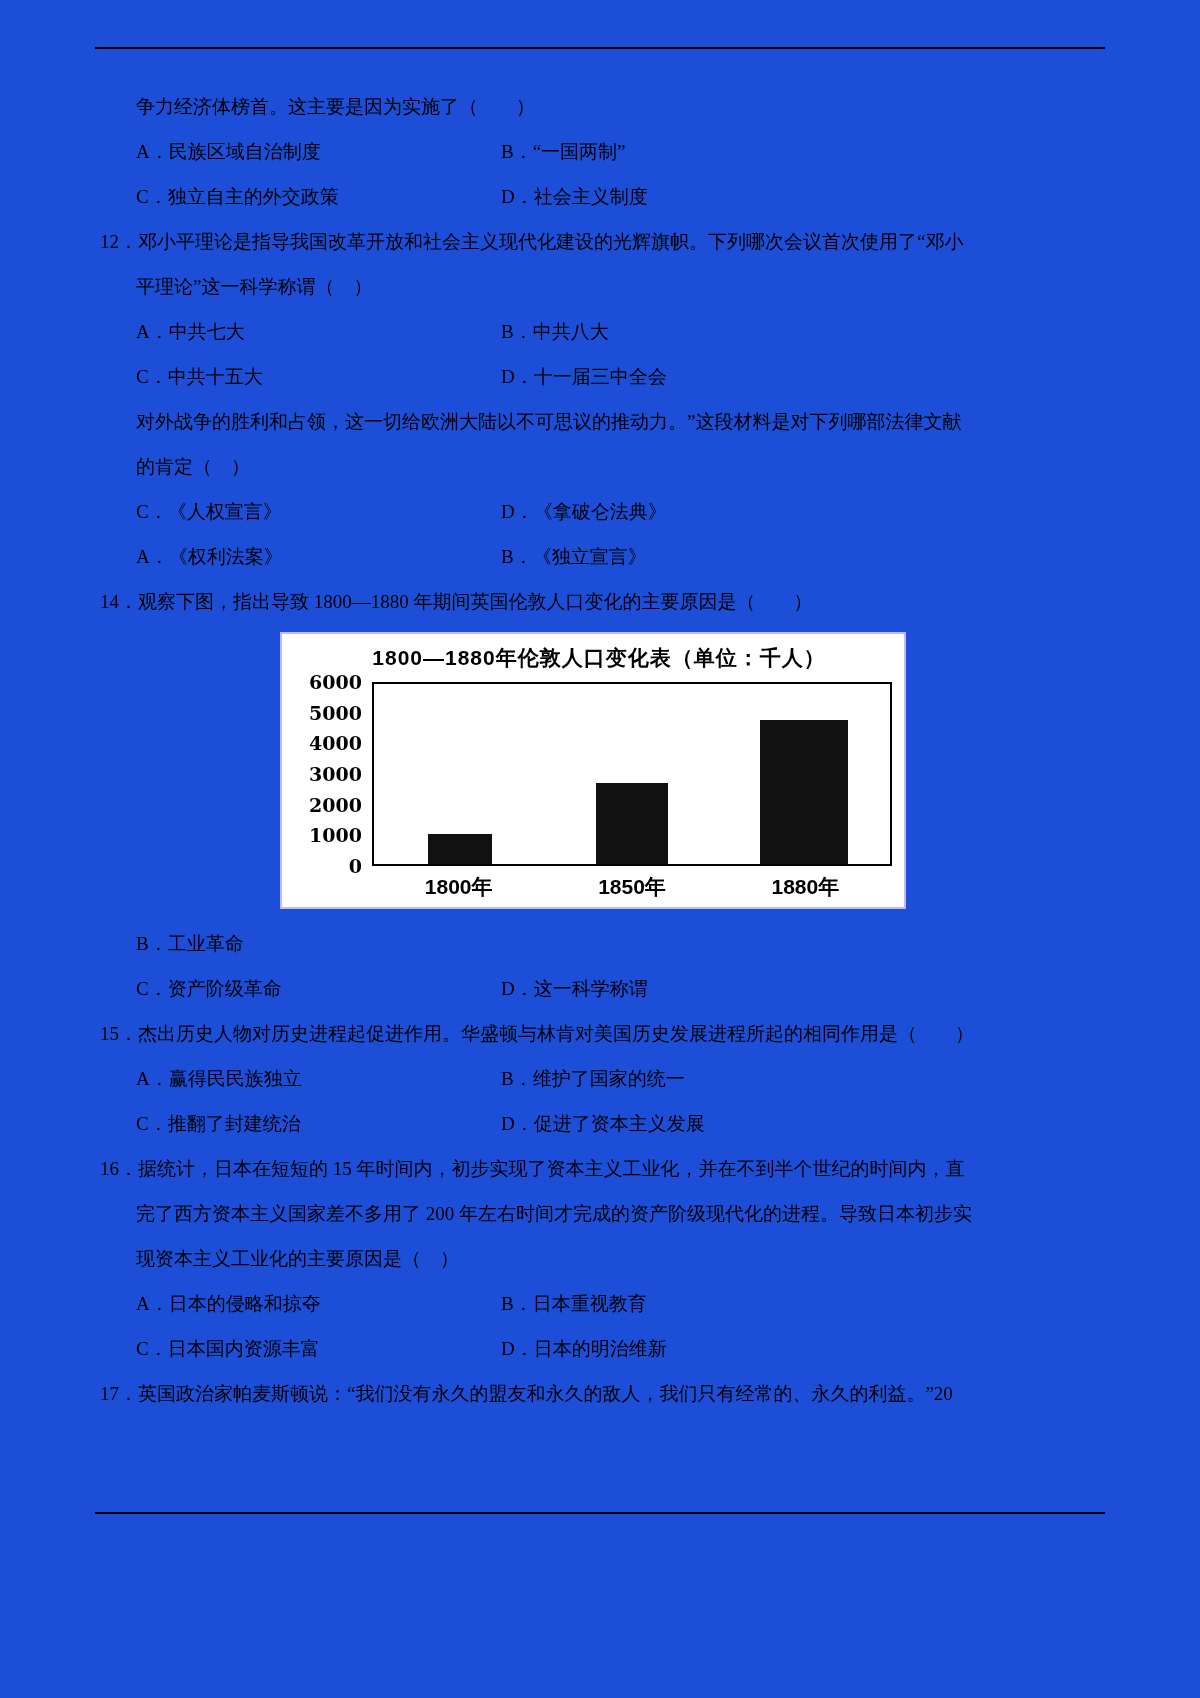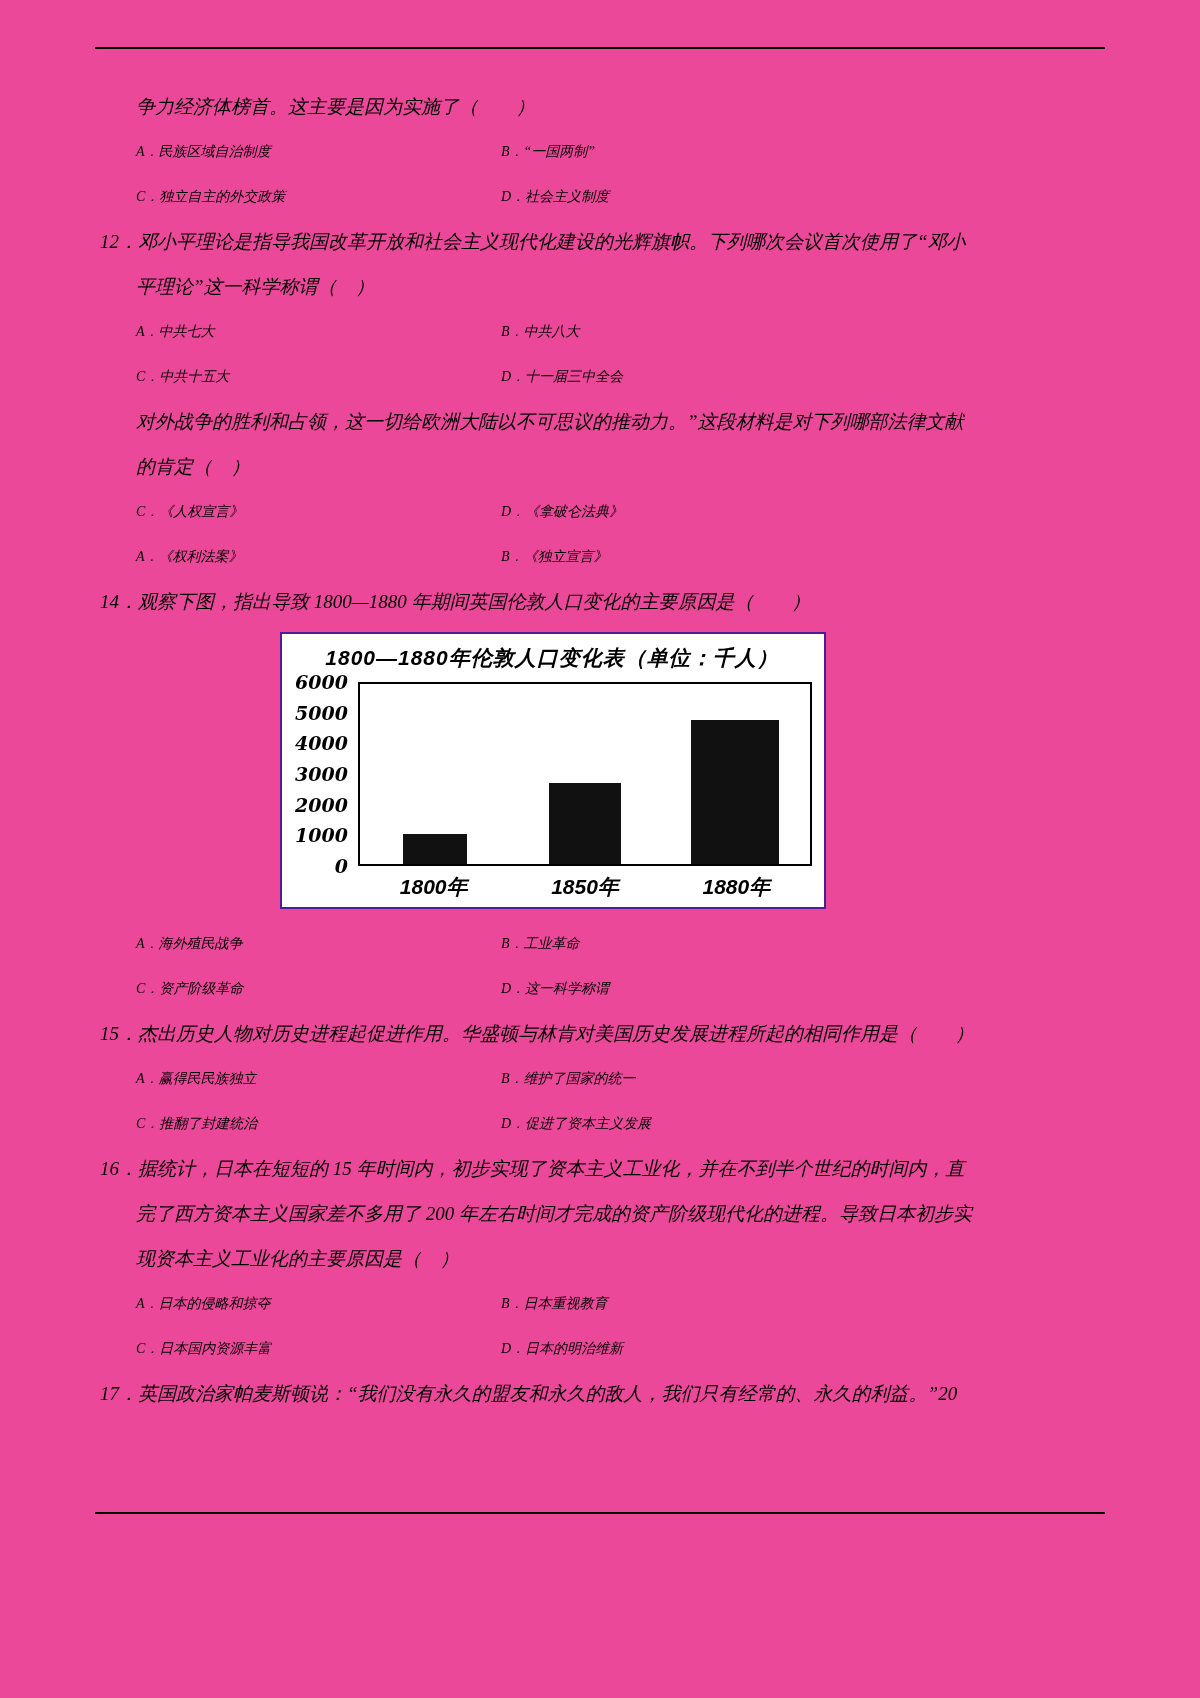--- a/index.html
+++ b/index.html
@@ -1,24 +1,23 @@
 <!DOCTYPE html>
 <html><head>
 <meta charset="utf-8">
 <style>
   html, body { margin: 0; padding: 0; background: #ffffff; }
   .page {
     position: relative;
     width: 1200px;
     height: 1698px;
-    background: #ec4899;
+    background: #1d4ed8;
     color: #000000;
     font-family: "Liberation Serif", "DejaVu Serif", serif;
     overflow: hidden;
-    font-style: italic;
   }
   .rule {
     position: absolute;
     left: 95px;
     width: 1010px;
     border-top: 2px solid #000;
   }
   .rule.top { top: 47px; }
   .rule.bottom { top: 1512px; }
 
@@ -31,34 +30,34 @@
   .line {
     font-size: 19px;
     line-height: 29px;
     margin-bottom: 16px;
     white-space: pre-wrap;
   }
   .line.indent { padding-left: 36px; }
   .option-row {
     display: flex;
     padding-left: 36px;
-    font-size: 14px;
+    font-size: 19px;
     line-height: 29px;
     margin-bottom: 16px;
   }
   .opt-left { flex: 0 0 365px; width: 365px; }
   .opt-right { flex: 1; }
 
   
   .chart-box {
     box-sizing: border-box;
-    width: 546px;
+    width: 626px;
     margin: 10px 0 20px 180px;
-    border: 2px solid #4c1d95;
-    padding: 10px 12px 6px 10px;
+    border: 2px solid #c4b5fd;
+    padding: 10px 12px 6px 24px;
     background: #fff;
   }
   .chart-title {
     text-align: center;
     font-weight: 700;
     font-size: 21px;
     font-family: "Liberation Sans", "DejaVu Sans", sans-serif;
     margin-bottom: 10px;
     letter-spacing: 1px;
   }
@@ -162,21 +161,20 @@
             </div>
           </div>
         </div>
         <div class="x-labels">
           <span class="x-label">1800年</span>
           <span class="x-label">1850年</span>
           <span class="x-label">1880年</span>
         </div>
       </div>
       <div class="option-row">
-        <span class="opt-left">A．海外殖民战争</span>
         <span class="opt-right">B．工业革命</span>
       </div>
       <div class="option-row">
         <span class="opt-left">C．资产阶级革命</span>
         <span class="opt-right">D．这一科学称谓</span>
       </div>
       <div class="line">15．杰出历史人物对历史进程起促进作用。华盛顿与林肯对美国历史发展进程所起的相同作用是（　　）</div>
       <div class="option-row">
         <span class="opt-left">A．赢得民民族独立</span>
         <span class="opt-right">B．维护了国家的统一</span>

